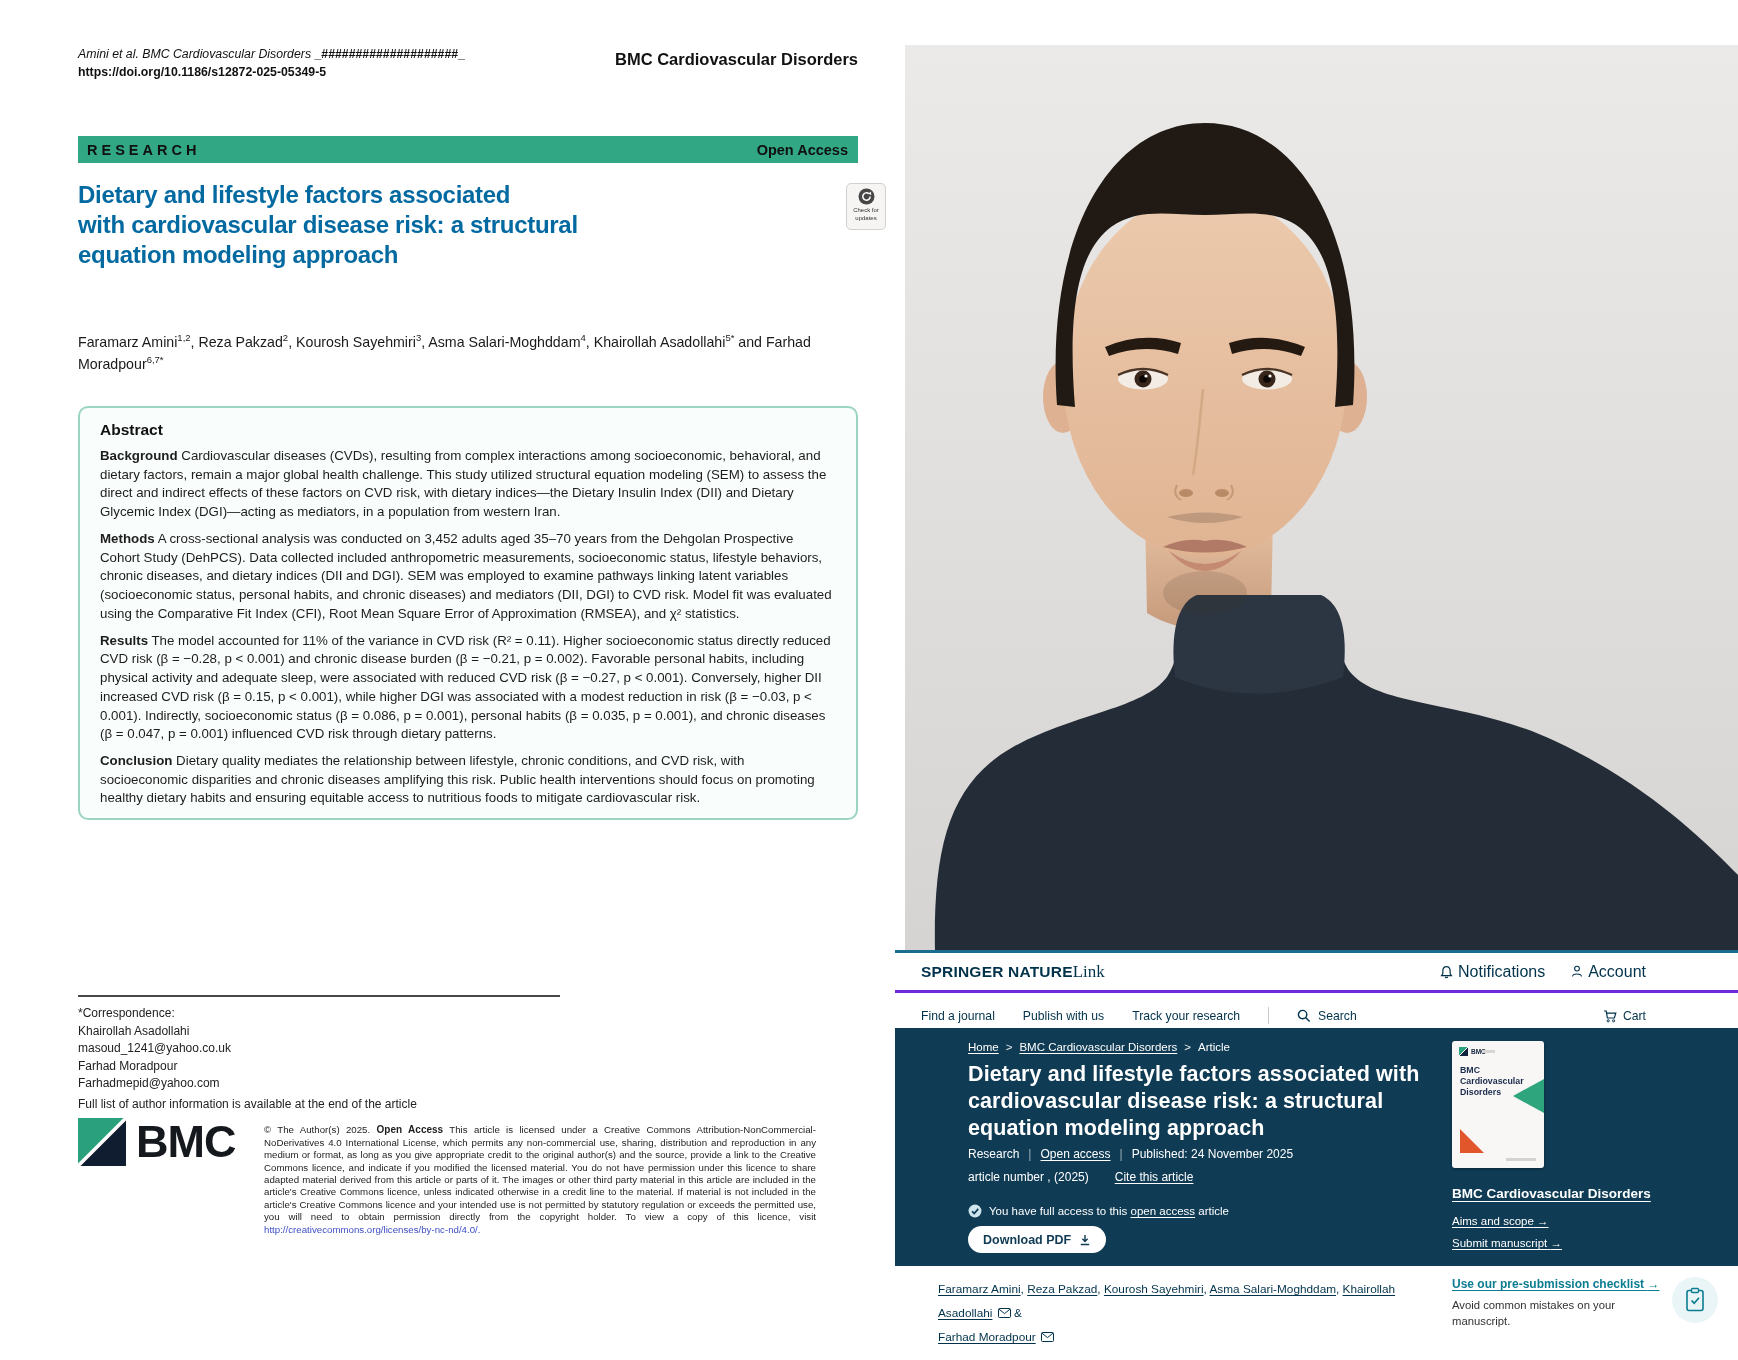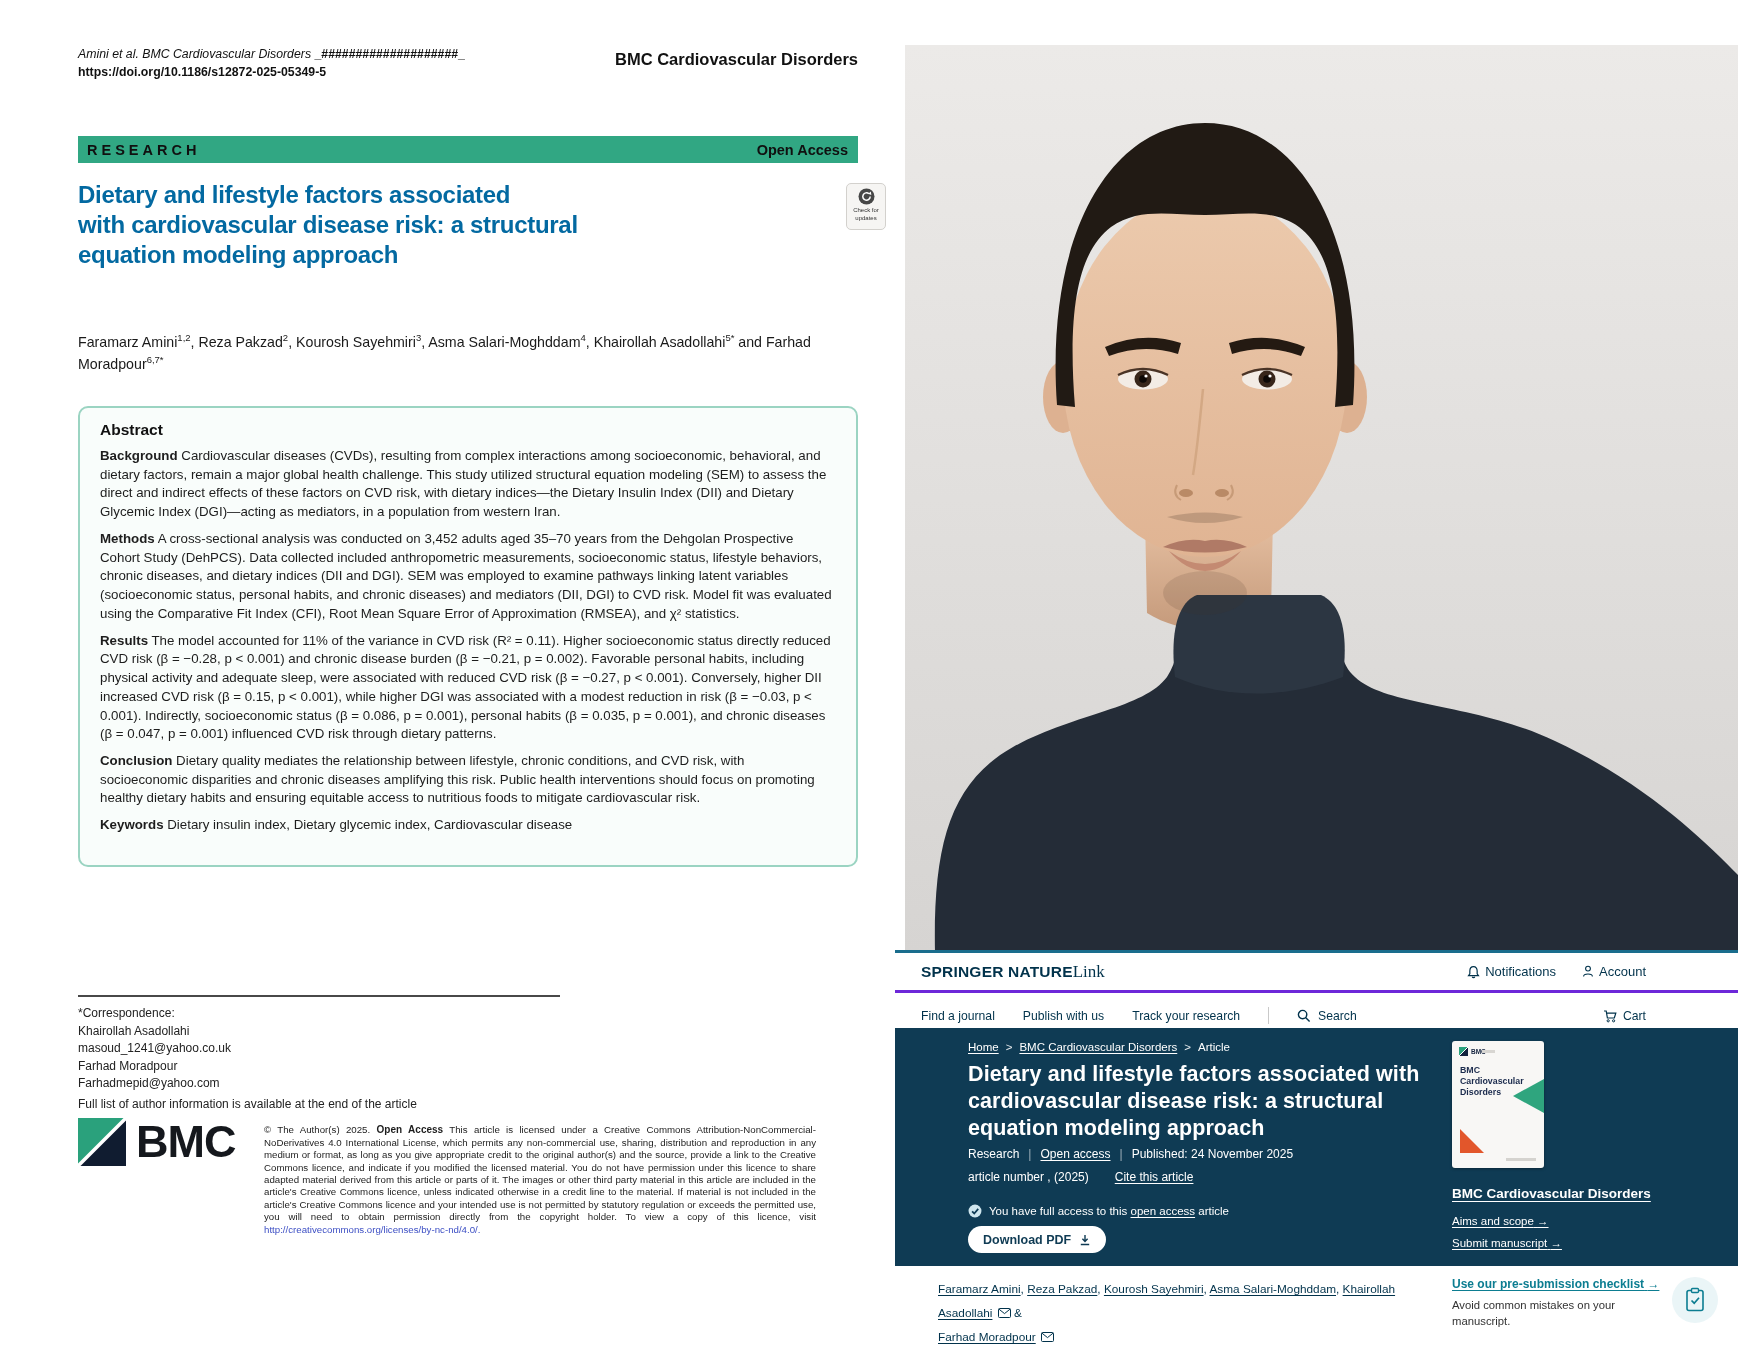--- a/index.html
+++ b/index.html
@@ -19,21 +19,21 @@
   .banner .res{font-size:14.5px;font-weight:bold;letter-spacing:4px;color:#101010;}
   .banner .oa{font-size:14.5px;font-weight:bold;color:#101010;}
   .badge{left:846px;top:183px;width:40px;height:47px;background:#f6f5f3;border:1px solid #d3d1cd;
          border-radius:5px;display:flex;flex-direction:column;align-items:center;padding-top:4px;box-sizing:border-box;}
   .badge .txt{font-size:6px;line-height:1.3;color:#333;text-align:center;margin-top:2px;}
   .p-title{left:78px;top:180px;width:760px;font-size:24px;font-weight:bold;line-height:1.24;
            color:#0369a1;letter-spacing:-0.3px;white-space:pre-line;}
   .p-authors{left:78px;top:331px;width:742px;font-size:14.2px;line-height:1.55;color:#1a1a1a;}
   .p-authors sup{font-size:9.5px;}
   .abs-box{left:78px;top:406px;width:780px;box-sizing:border-box;border:2px solid #9bd4c2;
-           border-radius:10px;background:#f9fdfb;padding:13px 20px 22px 20px;}
+           border-radius:10px;background:#f9fdfb;padding:13px 20px 2px 20px;}
   .abs-box h3{margin:0 0 8px 0;font-size:15.5px;color:#111;}
   .abs-box p{margin:8px 0;font-size:13.3px;line-height:1.41;color:#1d1d1d;}
   .rule{left:78px;top:995px;width:482px;height:2px;background:#484848;}
   .corr{left:78px;top:1005px;font-size:12px;line-height:1.46;color:#222;}
   .corr-note{left:78px;top:1097px;font-size:12px;color:#222;}
   .bmc-logo{left:78px;top:1116px;display:flex;align-items:center;gap:10px;}
   .bmc-logo .word{font-size:45px;font-weight:bold;letter-spacing:-1px;color:#15181d;}
   .license{left:264px;top:1124px;width:552px;font-size:9.7px;line-height:1.28;text-align:justify;color:#1d1d1d;}
   .license b{font-size:10px;}
   .lic-link{color:#3d4fc4;}
@@ -42,21 +42,21 @@
   .photo{left:905px;top:45px;width:833px;height:908px;margin:0;}
 
   
   .sp-topline{left:895px;top:950px;width:843px;height:3px;background:#1a6d8d;}
   .sp-header{left:895px;top:953px;width:843px;height:37px;background:#fff;display:flex;
              align-items:center;justify-content:space-between;padding:0 92px 0 26px;box-sizing:border-box;}
   .sp-logo{display:flex;align-items:baseline;color:#01324b;}
   .sp-logo .sn{font-size:15.5px;font-weight:bold;letter-spacing:0.2px;}
   .sp-logo .lk{font-family:"Liberation Serif",serif;font-size:17px;}
   .sp-actions{display:flex;gap:26px;align-items:center;}
-  .sp-action{display:flex;align-items:center;gap:5px;font-size:13px;color:#01324b;cursor:pointer;}
+  .sp-action{display:flex;align-items:center;gap:5px;font-size:16px;color:#01324b;cursor:pointer;}
   .sp-nav{left:895px;top:990px;width:843px;height:48px;background:#fff;border-top:3px solid #6d28d9;
           display:flex;align-items:center;justify-content:space-between;padding:0 92px 0 26px;box-sizing:border-box;}
   .nav-left{display:flex;align-items:center;gap:28px;}
   .nav-link{font-size:12.2px;color:#01324b;cursor:pointer;}
   .nav-div{width:1px;height:17px;background:#c9c9c9;}
   .nav-search{display:flex;align-items:flex-end;gap:7px;font-size:12.2px;color:#01324b;cursor:pointer;}
   .nav-cart{display:flex;align-items:flex-end;gap:6px;font-size:12.2px;color:#01324b;cursor:pointer;}
   .hero{left:895px;top:1028px;width:843px;height:238px;background:#0f3b54;}
   .crumb{left:968px;top:1041px;font-size:11.5px;color:#fff;display:flex;align-items:center;}
   .bc-link{text-decoration:underline;text-underline-offset:2px;cursor:pointer;}
@@ -136,21 +136,20 @@
 
     <div class="abs p-authors" id="paper-authors"><span>Faramarz Amini</span><sup>1,2</sup><span>, Reza Pakzad</span><sup>2</sup><span>, Kourosh Sayehmiri</span><sup>3</sup><span>, Asma Salari-Moghddam</span><sup>4</sup><span>, Khairollah Asadollahi</span><sup>5*</sup><span> and Farhad Moradpour</span><sup>6,7*</sup></div>
 
     <div class="abs abs-box">
       <h3>Abstract</h3>
       <div id="abstract-sections">
           <p><b>Background</b>  Cardiovascular diseases (CVDs), resulting from complex interactions among socioeconomic, behavioral, and dietary factors, remain a major global health challenge. This study utilized structural equation modeling (SEM) to assess the direct and indirect effects of these factors on CVD risk, with dietary indices—the Dietary Insulin Index (DII) and Dietary Glycemic Index (DGI)—acting as mediators, in a population from western Iran.</p>
           <p><b>Methods</b>  A cross-sectional analysis was conducted on 3,452 adults aged 35–70 years from the Dehgolan Prospective Cohort Study (DehPCS). Data collected included anthropometric measurements, socioeconomic status, lifestyle behaviors, chronic diseases, and dietary indices (DII and DGI). SEM was employed to examine pathways linking latent variables (socioeconomic status, personal habits, and chronic diseases) and mediators (DII, DGI) to CVD risk. Model fit was evaluated using the Comparative Fit Index (CFI), Root Mean Square Error of Approximation (RMSEA), and χ² statistics.</p>
           <p><b>Results</b>  The model accounted for 11% of the variance in CVD risk (R² = 0.11). Higher socioeconomic status directly reduced CVD risk (β = −0.28, p &lt; 0.001) and chronic disease burden (β = −0.21, p = 0.002). Favorable personal habits, including physical activity and adequate sleep, were associated with reduced CVD risk (β = −0.27, p &lt; 0.001). Conversely, higher DII increased CVD risk (β = 0.15, p &lt; 0.001), while higher DGI was associated with a modest reduction in risk (β = −0.03, p &lt; 0.001). Indirectly, socioeconomic status (β = 0.086, p = 0.001), personal habits (β = 0.035, p = 0.001), and chronic diseases (β = 0.047, p = 0.001) influenced CVD risk through dietary patterns.</p>
           <p><b>Conclusion</b>  Dietary quality mediates the relationship between lifestyle, chronic conditions, and CVD risk, with socioeconomic disparities and chronic diseases amplifying this risk. Public health interventions should focus on promoting healthy dietary habits and ensuring equitable access to nutritious foods to mitigate cardiovascular risk.</p>
-          <p><b>Keywords</b>  Dietary insulin index, Dietary glycemic index, Cardiovascular disease</p>
         </div>
     </div>
 
     <div class="abs rule"></div>
 
     <div class="abs corr" id="corr-lines">
         <div>*Correspondence:</div>
         <div>Khairollah Asadollahi</div>
         <div>masoud_1241@yahoo.co.uk</div>
         <div>Farhad Moradpour</div>

